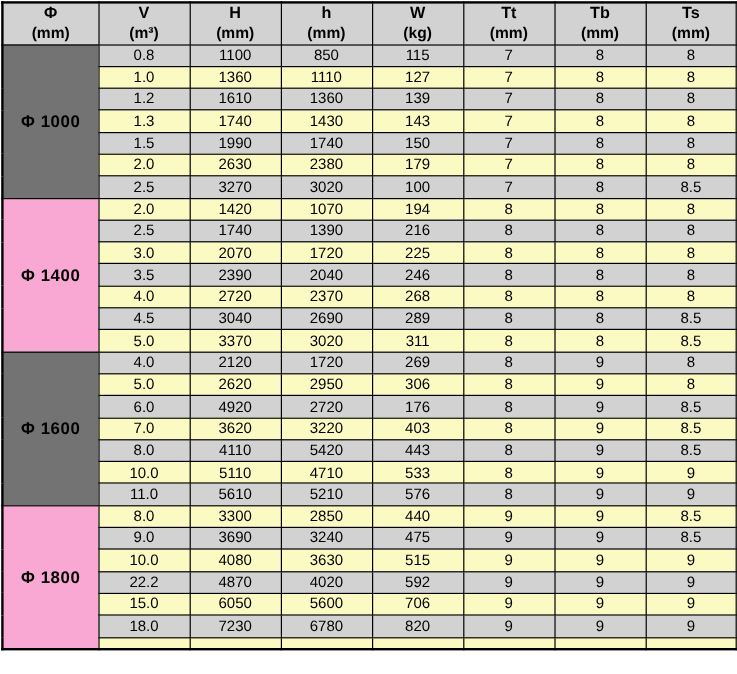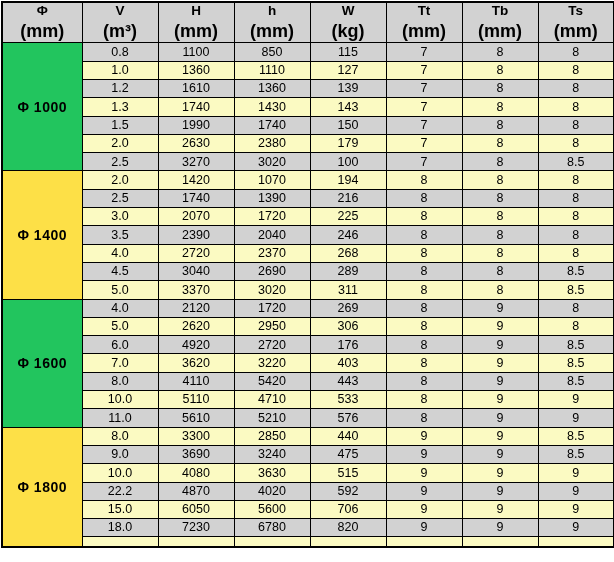--- a/index.html
+++ b/index.html
@@ -30,35 +30,35 @@
     vertical-align: middle;
     padding: 0;
   }
   thead th {
     background: #D2D2D2;
     height: 35px;
     font-weight: bold;
     line-height: 1.25;
   }
   .h-top { display: block; font-size: 13.5px; }
-  .h-bottom { display: block; font-size: 18px; }
+  .h-bottom { display: block; font-size: 13px; }
   tbody td {
     height: 18.3px;
     font-size: 12.5px;
     line-height: 1;
   }
   tr.gray td { background: #D2D2D2; }
   tr.yellow td { background: #FBFAC2; }
   th.group-cell {
     font-weight: bold;
     font-size: 14px;
     letter-spacing: 0.5px;
   }
-  th.group-cell.g-gray { background: #22c55e; }
-  th.group-cell.g-yellow { background: #fde047; }
+  th.group-cell.g-gray { background: #737373; }
+  th.group-cell.g-yellow { background: #f9a8d4; }
   tr.partial td { height: 10px; }
 </style>
 </head>
 <body>
 
 <div class="page">
   <table class="spec">
     <colgroup>
       <col class="c-phi">
       <col class="c-std">

